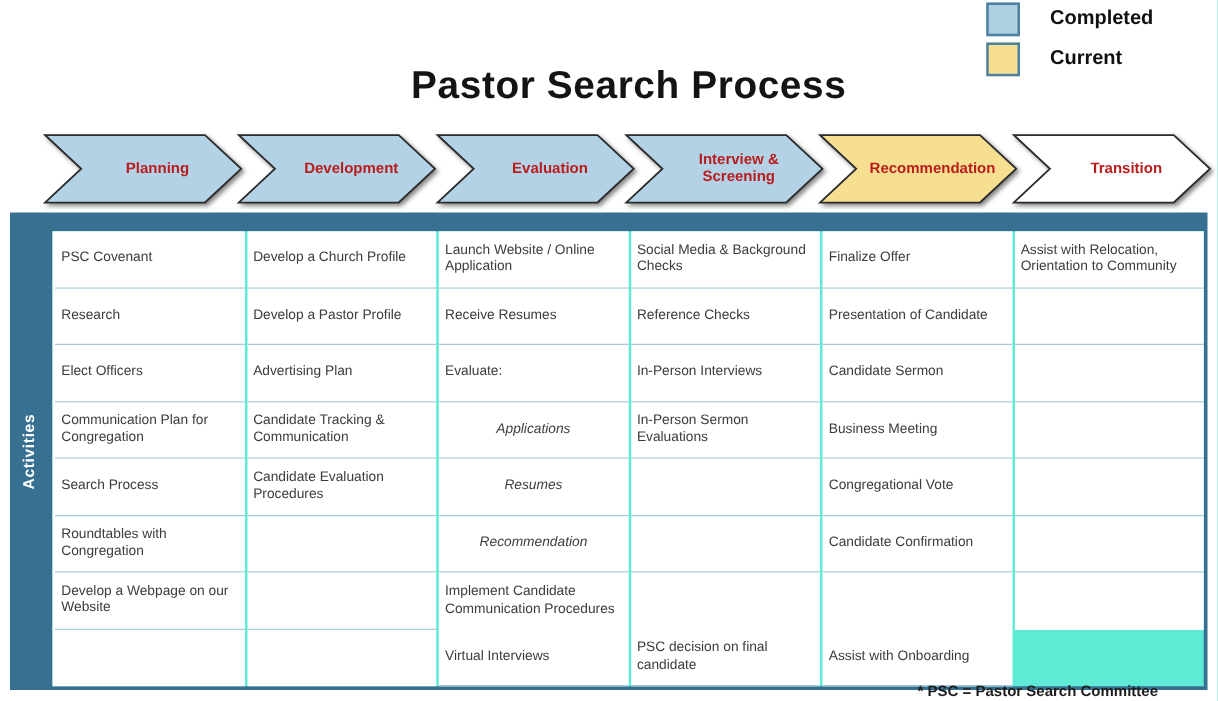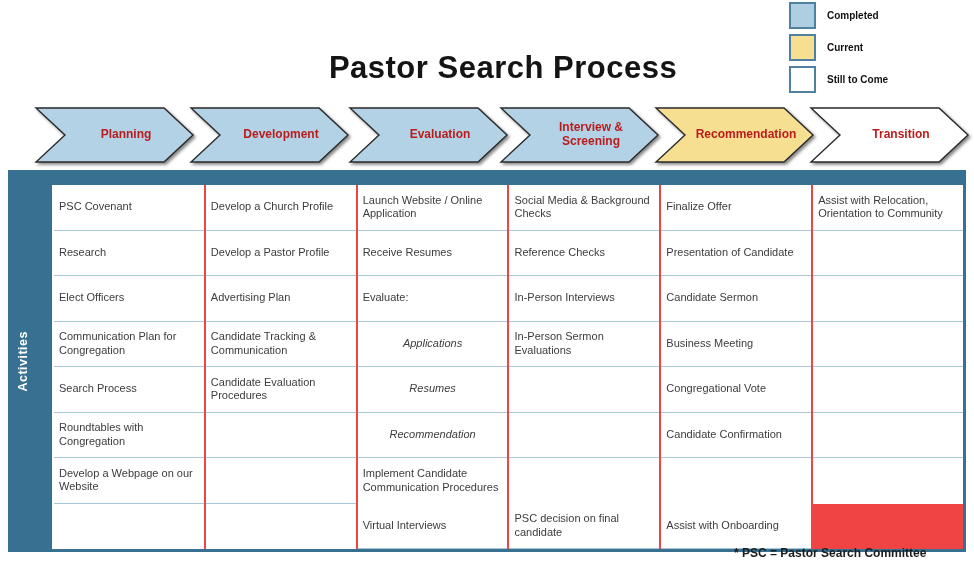--- a/index.html
+++ b/index.html
@@ -33,22 +33,22 @@
     margin-bottom: 6px;
     height: 26px;
   }
   .legend-swatch {
     width: 23px; height: 23px;
     border: 2px solid #4e81a0;
     background: #fff;
     flex: 0 0 auto;
   }
   .legend-label {
-    margin-left: 11px;
-    font-size: 10px;
+    margin-left: 24px;
+    font-size: 16px;
     font-weight: bold;
     color: #111;
     white-space: nowrap;
   }
 
   
   .arrow {
     position: absolute;
     top: 107px;
     width: 160px; height: 56px;
@@ -93,28 +93,28 @@
   .side-header .vtext {
     writing-mode: vertical-rl;
     transform: rotate(180deg);
     color: #ffffff;
     font-size: 12.5px;
     font-weight: bold;
     letter-spacing: 0.5px;
   }
   .grid {
     flex: 1;
-    margin: 15px 3px 3px 14px;
+    margin: 15px 3px 3px 4px;
     border-left: 2px solid #ffffff;
     display: grid;
     grid-template-columns: repeat(6, 1fr);
     grid-template-rows: repeat(8, 1fr);
     grid-auto-flow: column;
     column-gap: 2px;
-    background: #ef4444;
+    background: #5eead4;
   }
   .cell {
     background: #ffffff;
     border-bottom: 1px solid #a6c8d8;
     display: flex;
     align-items: center;
     padding: 2px 5px;
     box-sizing: border-box;
     font-size: 11px;
     line-height: 1.25;
@@ -140,24 +140,20 @@
 <div class="title">Pastor Search Process</div>
 
 <div class="legend">
   <div class="legend-item">
     <div class="legend-swatch" style="background: rgb(174, 207, 226);"></div>
     <div class="legend-label">Completed</div>
   </div>
   <div class="legend-item">
     <div class="legend-swatch" style="background: rgb(247, 223, 146);"></div>
     <div class="legend-label">Current</div>
-  </div>
-  <div class="legend-item">
-    <div class="legend-swatch" style="background: rgb(255, 255, 255);"></div>
-    <div class="legend-label">Still to Come</div>
   </div>
 </div>
 
 <div class="arrow phase-arrow" style="left:35px">
   <svg viewBox="0 0 160 56">
     <polygon points="1,1 129,1 158,28 129,55 1,55 30,28" fill="#b3d2e6"></polygon>
   </svg>
   <div class="arrow-label">
       <span>Planning</span>
     </div>

